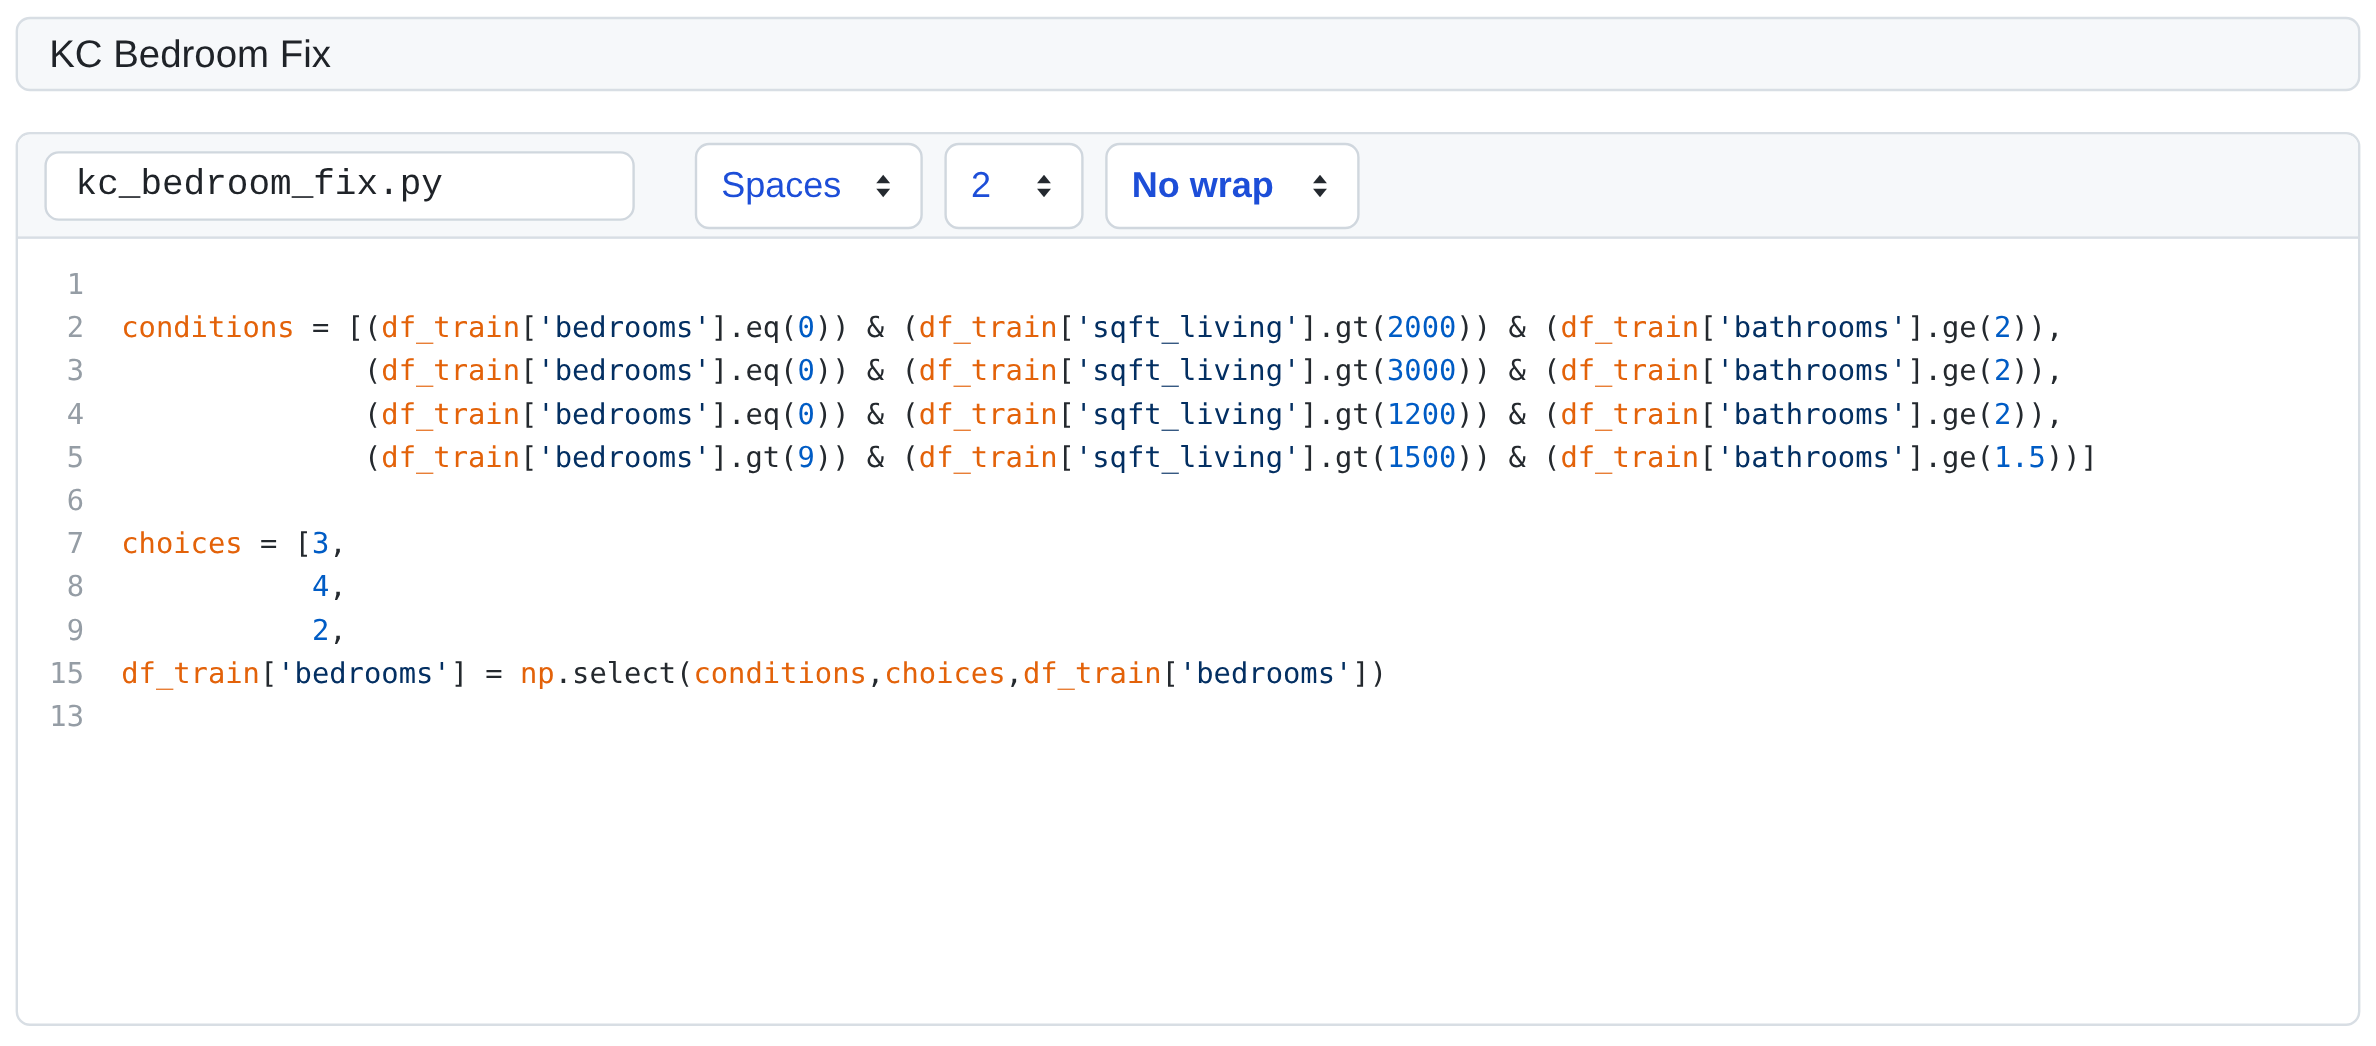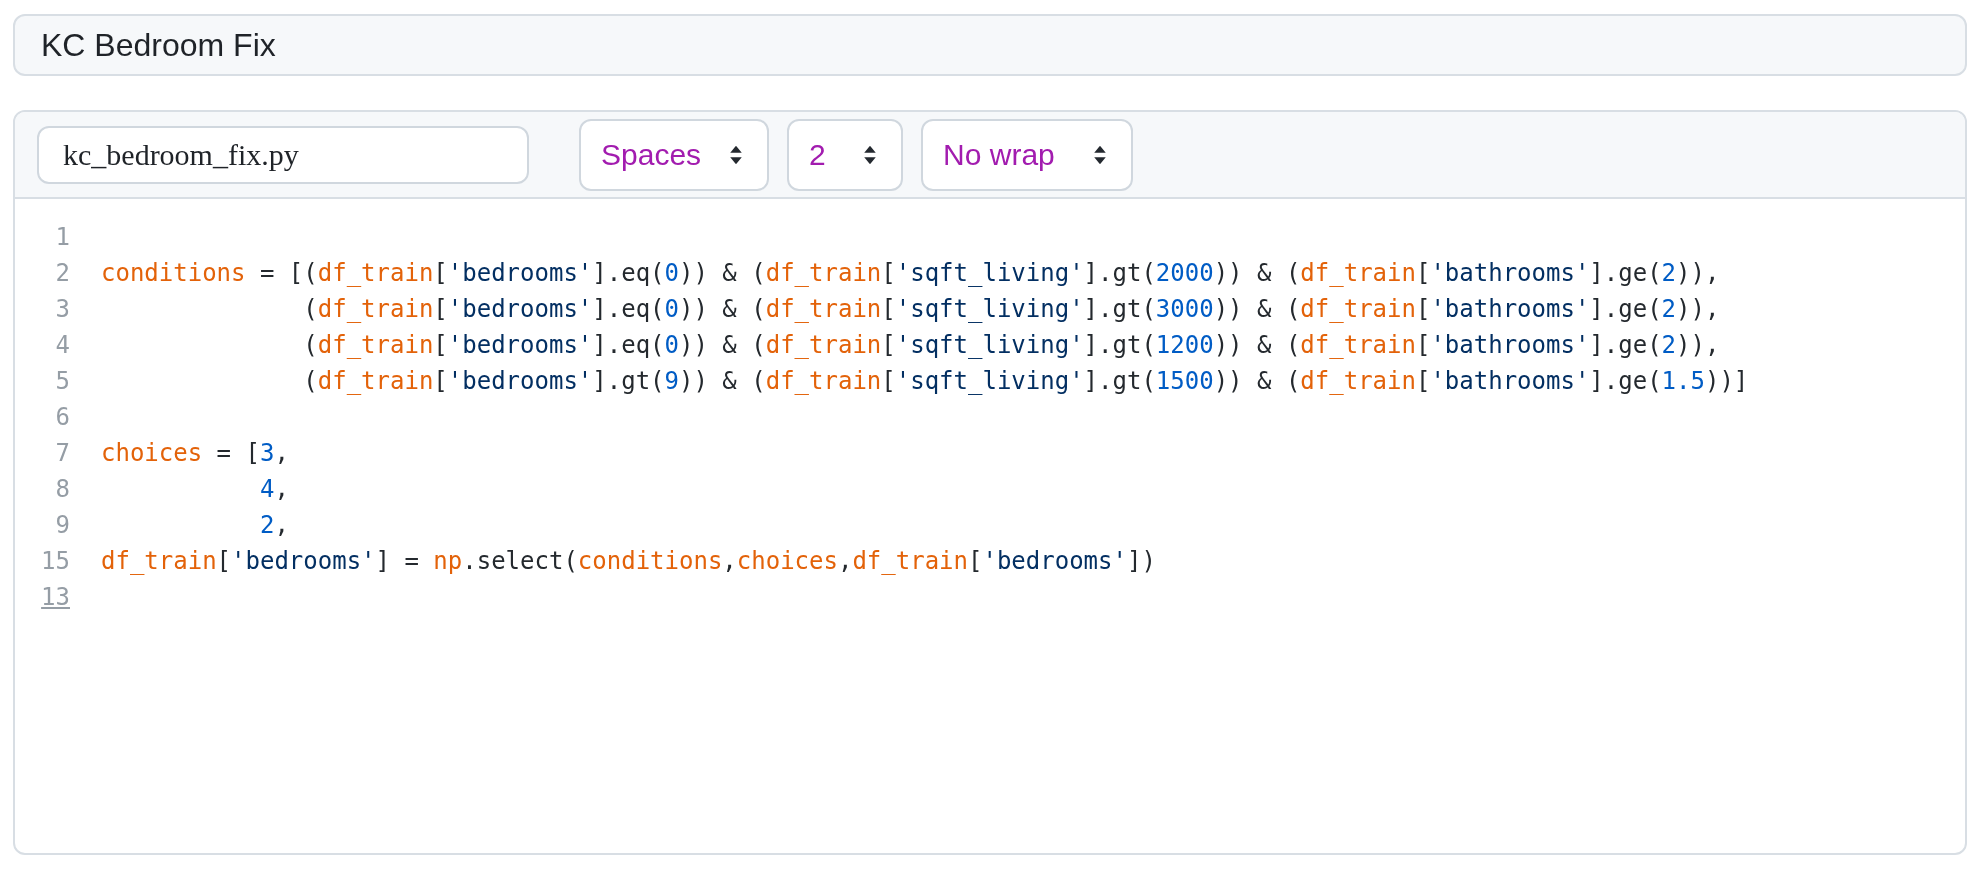--- a/index.html
+++ b/index.html
@@ -16,32 +16,32 @@
   .file-box{
     position:absolute;left:13px;top:110px;width:1954px;height:745px;box-sizing:border-box;
     border:2px solid #d8dee4;border-radius:12px;background:#ffffff;overflow:hidden;
   }
   .file-header{
     height:87px;box-sizing:border-box;background:#f6f8fa;border-bottom:2px solid #d8dee4;
     display:flex;align-items:center;padding:0 22px;gap:18px;
   }
   .filename-input{
     width:492px;height:58px;box-sizing:border-box;background:#ffffff;
-    border:2px solid #d0d7de;border-radius:12px;font-family:Liberation Serif, serif;
+    border:2px solid #d0d7de;border-radius:12px;font-family:Liberation Mono, monospace;
     font-size:30px;color:#1f2328;padding:0 24px;outline:none;
   }
   .select{
     height:72px;box-sizing:border-box;background:#ffffff;border:2px solid #d0d7de;
     border-radius:12px;display:inline-flex;align-items:center;justify-content:space-between;
-    padding:0 20px;font-size:30px;color:#a21caf;cursor:pointer;gap:24px;flex:none;
+    padding:0 20px;font-size:30px;color:#1d4ed8;cursor:pointer;gap:24px;flex:none;
   }
   .select.first{margin-left:32px;}
   .sel-spaces{min-width:180px;}
   .sel-size{min-width:116px;}
-  .sel-wrap{min-width:212px;}
+  .sel-wrap{min-width:212px;font-weight:bold;}
   .caret{flex:none;display:block;}
   .code{
     padding-top:20px;
     font-family:"DejaVu Sans Mono", monospace;font-size:24px;line-height:36px;
   }
   .line{display:flex;}
   .ln{
     flex:none;width:55px;text-align:right;color:#959da5;user-select:none;
   }
   .lc{white-space:pre;margin-left:31px;color:#24292e;}
@@ -117,19 +117,19 @@
         </div>
         <div class="line">
           <span class="ln" style="color: rgb(149, 157, 165);">9</span>
           <span class="lc"><span style="color: rgb(36, 41, 46);">           </span><span style="color: rgb(0, 92, 197);">2</span><span style="color: rgb(36, 41, 46);">,</span></span>
         </div>
         <div class="line">
           <span class="ln" style="color: rgb(149, 157, 165);">15</span>
           <span class="lc"><span style="color: rgb(227, 98, 9);">df_train</span><span style="color: rgb(36, 41, 46);">[</span><span style="color: rgb(3, 47, 98);">'bedrooms'</span><span style="color: rgb(36, 41, 46);">] = </span><span style="color: rgb(227, 98, 9);">np</span><span style="color: rgb(36, 41, 46);">.select(</span><span style="color: rgb(227, 98, 9);">conditions</span><span style="color: rgb(36, 41, 46);">,</span><span style="color: rgb(227, 98, 9);">choices</span><span style="color: rgb(36, 41, 46);">,</span><span style="color: rgb(227, 98, 9);">df_train</span><span style="color: rgb(36, 41, 46);">[</span><span style="color: rgb(3, 47, 98);">'bedrooms'</span><span style="color: rgb(36, 41, 46);">])</span></span>
         </div>
         <div class="line">
-          <span class="ln" style="color: rgb(149, 157, 165); text-decoration: underline;">13</span>
+          <span class="ln" style="color: rgb(149, 157, 165);">13</span>
           <span class="lc"></span>
         </div>
       </div>
   </div>
 
 </div>
 
 </body></html>

